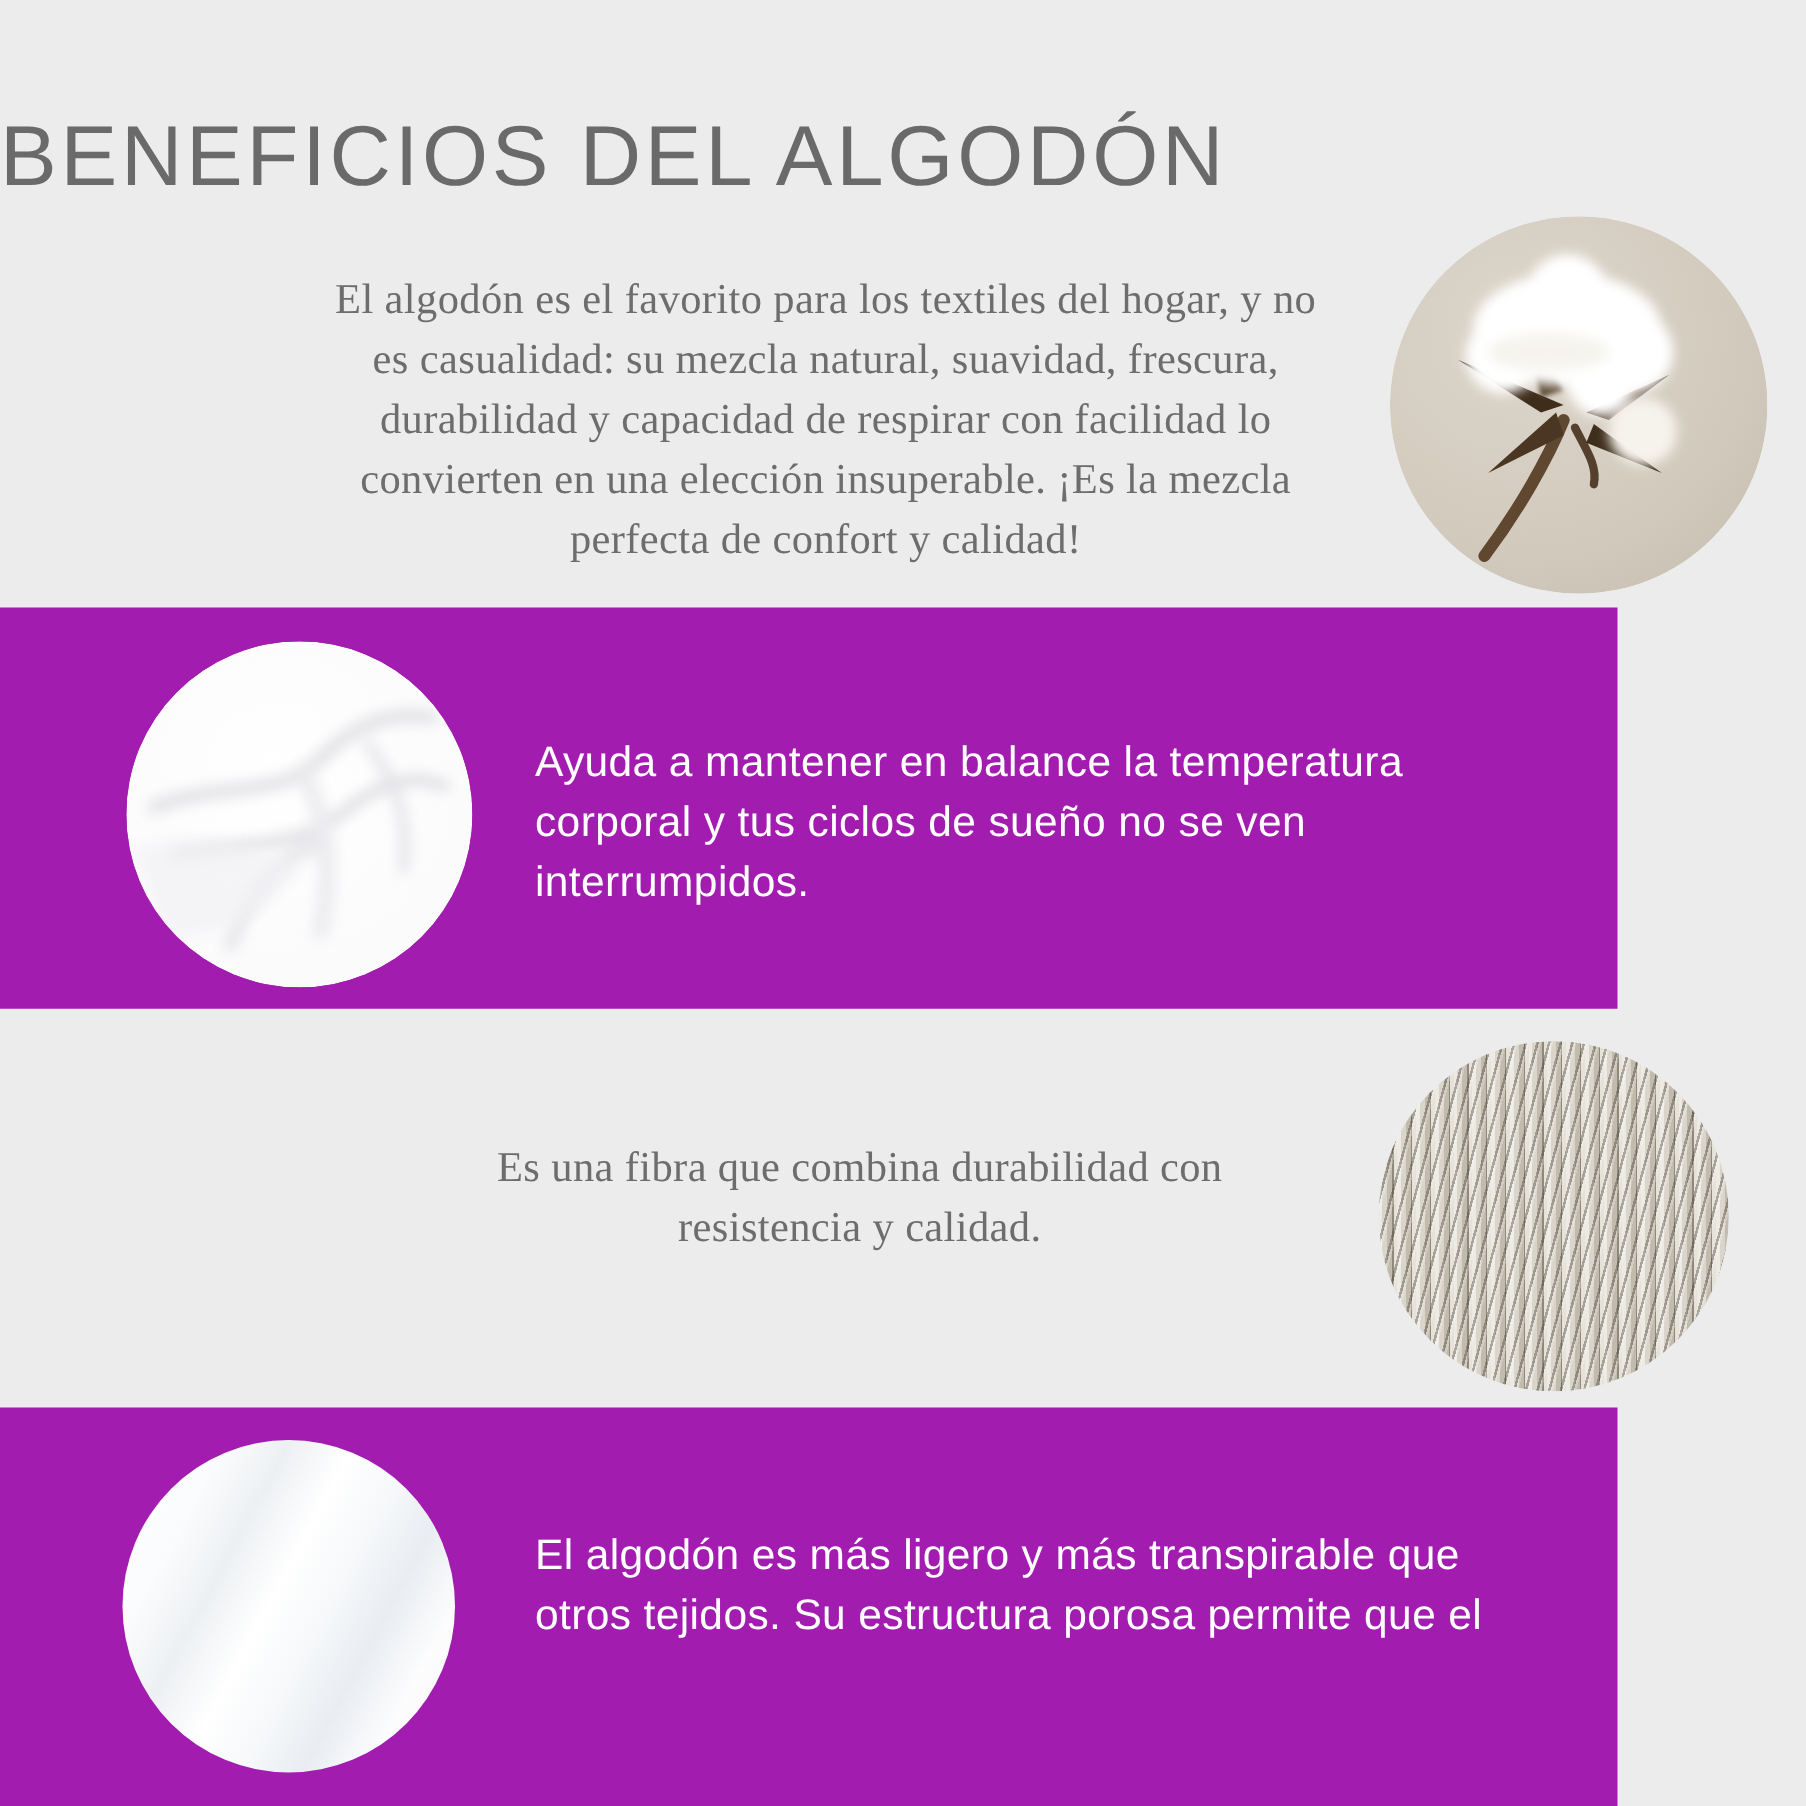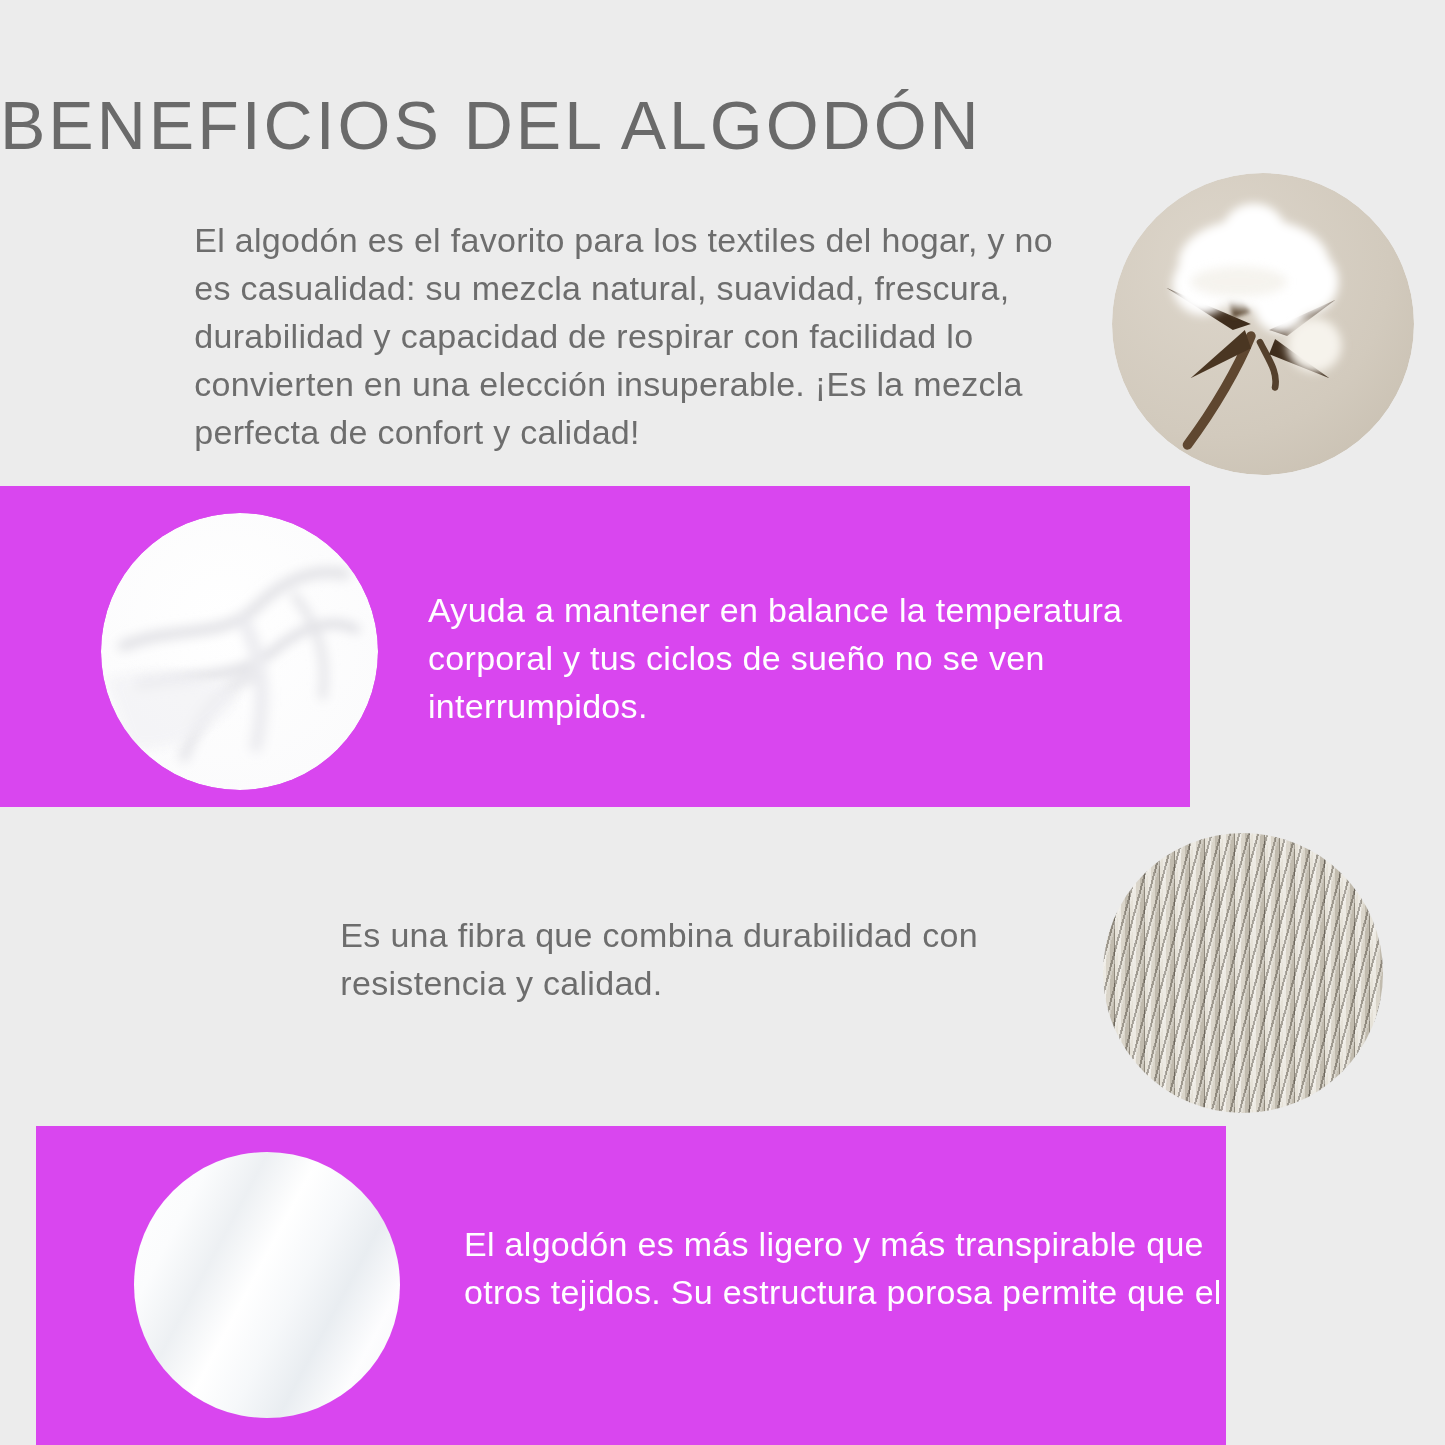--- a/index.html
+++ b/index.html
@@ -9,42 +9,42 @@
     font-family:"Liberation Sans", sans-serif;
     overflow:hidden;
   }
   #page{
     position:relative;
     width:1445px;height:1445px;
     background:#ececec;
   }
   
   .band{
-    position:absolute;left:0;width:1190px;
-    background:#d946ef;
+    position:absolute;left:0;width:1294px;
+    background:#a21caf;
   }
   #band-2{top:486px;height:321px;}
-  #band-4{top:1126px;height:319px;margin-left:36px;}
+  #band-4{top:1126px;height:319px;}
 
   
   .page-title{
     position:absolute;top:40px;left:0;width:1445px;
     text-align:left;
     font-size:68px;font-weight:300;letter-spacing:3px;
     color:#6a6a6a;
   }
 
   
   .para{
     position:absolute;
     font-size:34px;line-height:48px;letter-spacing:0.3px;
     color:#6d6d6d;
   }
   .para .line{white-space:nowrap;}
-  .para.align-right{text-align:left;}
+  .para.align-right{text-align:center;font-family:Liberation Serif, serif;}
   .para.align-left{text-align:left;}
   .para.on-gray{color:#ffffff;}
 
   #para-intro{top:216px;right:392px;}
   #para-temperature{top:100px;left:428px;}   
   #para-durability{top:911px;right:467px;}
   #para-breathability{top:94px;left:428px;}  
 
   
   .photo-circle{

